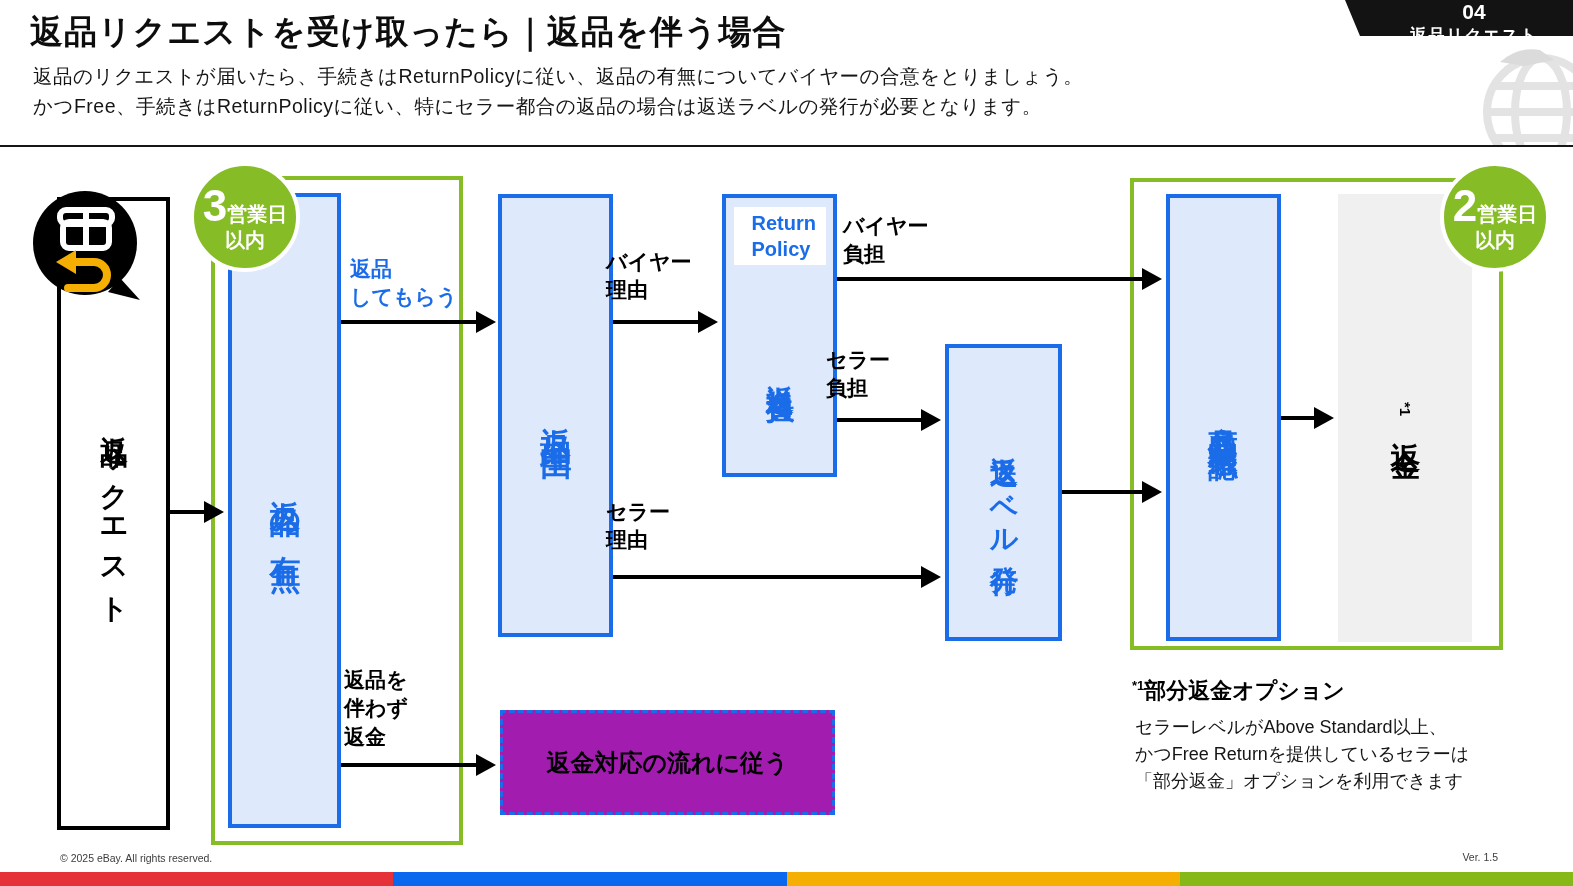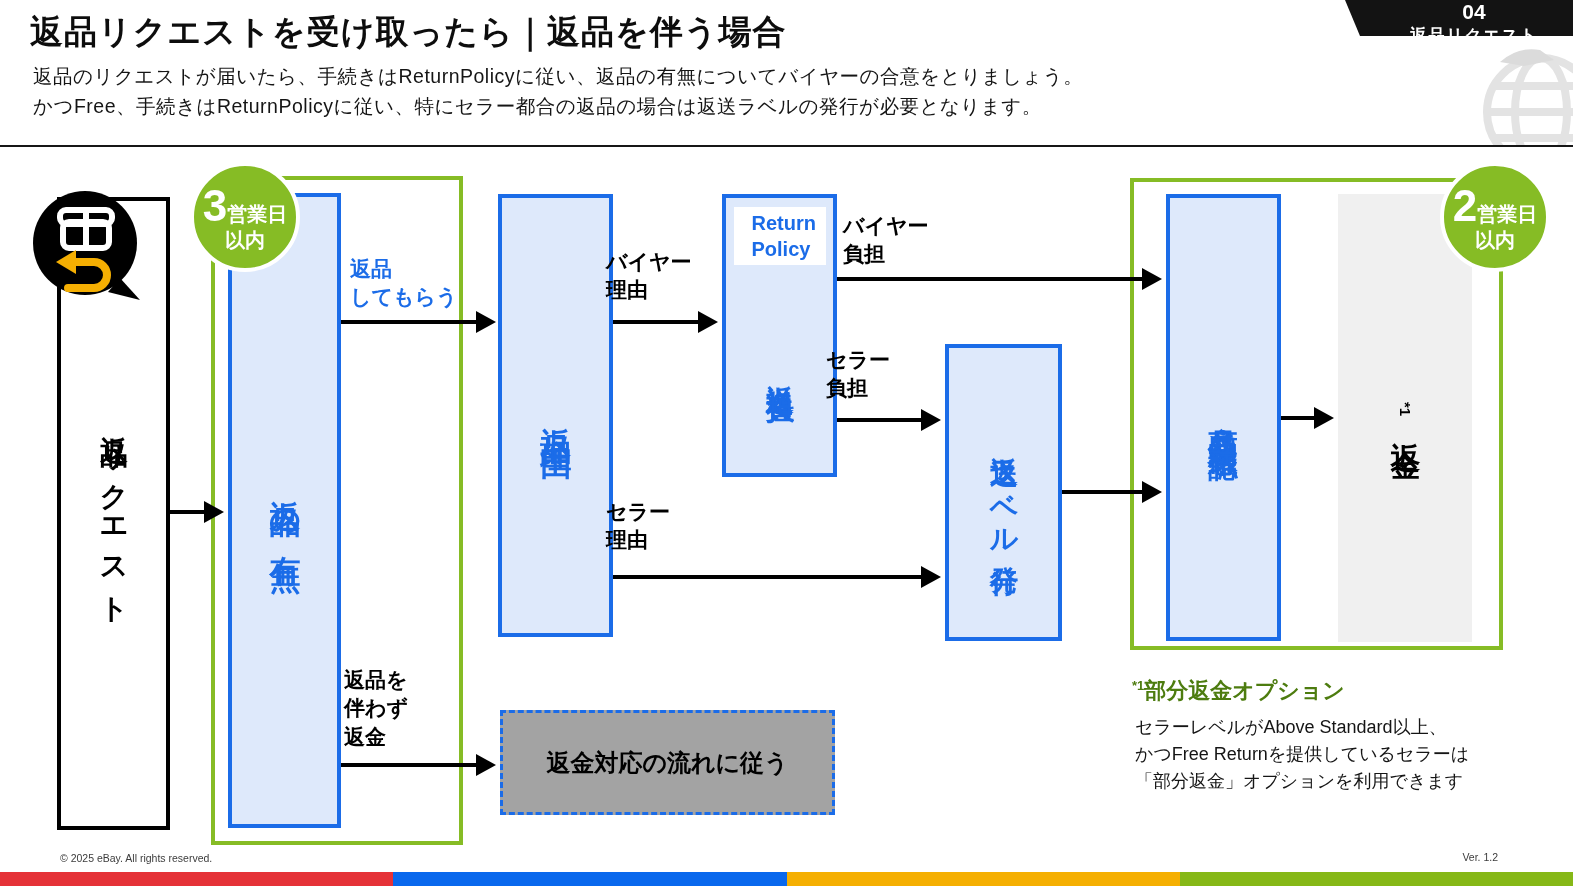--- a/index.html
+++ b/index.html
@@ -55,21 +55,21 @@
     font-weight:bold;font-size:20px;line-height:1.3;text-align:center;
     width:92px;padding:3px 18px;white-space:pre-line;
   }
   .policy-vtext{
     flex:1;display:flex;align-items:center;justify-content:center;
     writing-mode:vertical-rl;text-orientation:upright;
     color:var(--flow-blue);font-weight:bold;font-size:28px;letter-spacing:3px;
   }
 
   .dashed-box{
-    position:absolute;border:3px dashed var(--flow-blue);background:#a3a3a3;
+    position:absolute;border:3px dashed var(--flow-blue);background:#a21caf;
     display:flex;align-items:center;justify-content:center;
     font-size:24px;font-weight:bold;color:#000;z-index:2;
   }
 
   
   .badge{
     position:absolute;width:110px;height:110px;border-radius:50%;
     background:var(--flow-green);border:4px solid #fff;color:#fff;
     display:flex;flex-direction:column;align-items:center;justify-content:center;
     line-height:1.05;z-index:4;font-weight:bold;
@@ -84,21 +84,21 @@
     content:"";position:absolute;left:100%;top:50%;transform:translateY(-50%);
     border-left:20px solid #000;border-top:11px solid transparent;border-bottom:11px solid transparent;
   }
   .flabel{
     position:absolute;font-weight:bold;font-size:21px;line-height:1.35;
     white-space:pre-line;color:#000;z-index:3;
   }
   .flabel.blue{color:var(--flow-blue);}
 
   
-  .fn-title{left:1132px;top:676px;font-size:22px;font-weight:bold;color:#4d7c0f;}
+  .fn-title{left:1132px;top:676px;font-size:22px;font-weight:bold;color:#000000;}
   .fn-title sup{font-size:13px;}
   .fn-line{left:1135px;font-size:18px;color:#151515;line-height:27px;}
 
   
   .copyright{left:60px;top:852px;font-size:10.5px;color:#3c3c3c;}
   .version{right:75px;top:851px;font-size:10.5px;color:#3c3c3c;}
   .bar{top:872px;height:14px;z-index:5;}
 </style>
 </head>
 <body>
@@ -204,18 +204,18 @@
 <div class="flabel" style="left:344px;top:666px;width:120px">返品を
 伴わず
 返金</div>
 
 <div class="abs fn-title"><sup>*1</sup><span>部分返金オプション</span></div>
 <div class="abs fn-line" style="top:714px">セラーレベルがAbove Standard以上、</div>
 <div class="abs fn-line" style="top:741px">かつFree Returnを提供しているセラーは</div>
 <div class="abs fn-line" style="top:768px">「部分返金」オプションを利用できます</div>
 
 <div class="abs copyright">© 2025 eBay. All rights reserved.</div>
-<div class="abs version">Ver. 1.2</div>
+<div class="abs version">Ver. 1.5</div>
 
 <div class="abs bar" style="left:0;width:393.25px;background:#E53238"></div>
 <div class="abs bar" style="left:393.25px;width:393.25px;background:#0968ED"></div>
 <div class="abs bar" style="left:786.5px;width:393.25px;background:#F5AF02"></div>
 <div class="abs bar" style="left:1179.75px;width:393.25px;background:#86B817"></div>
 
 </body></html>

